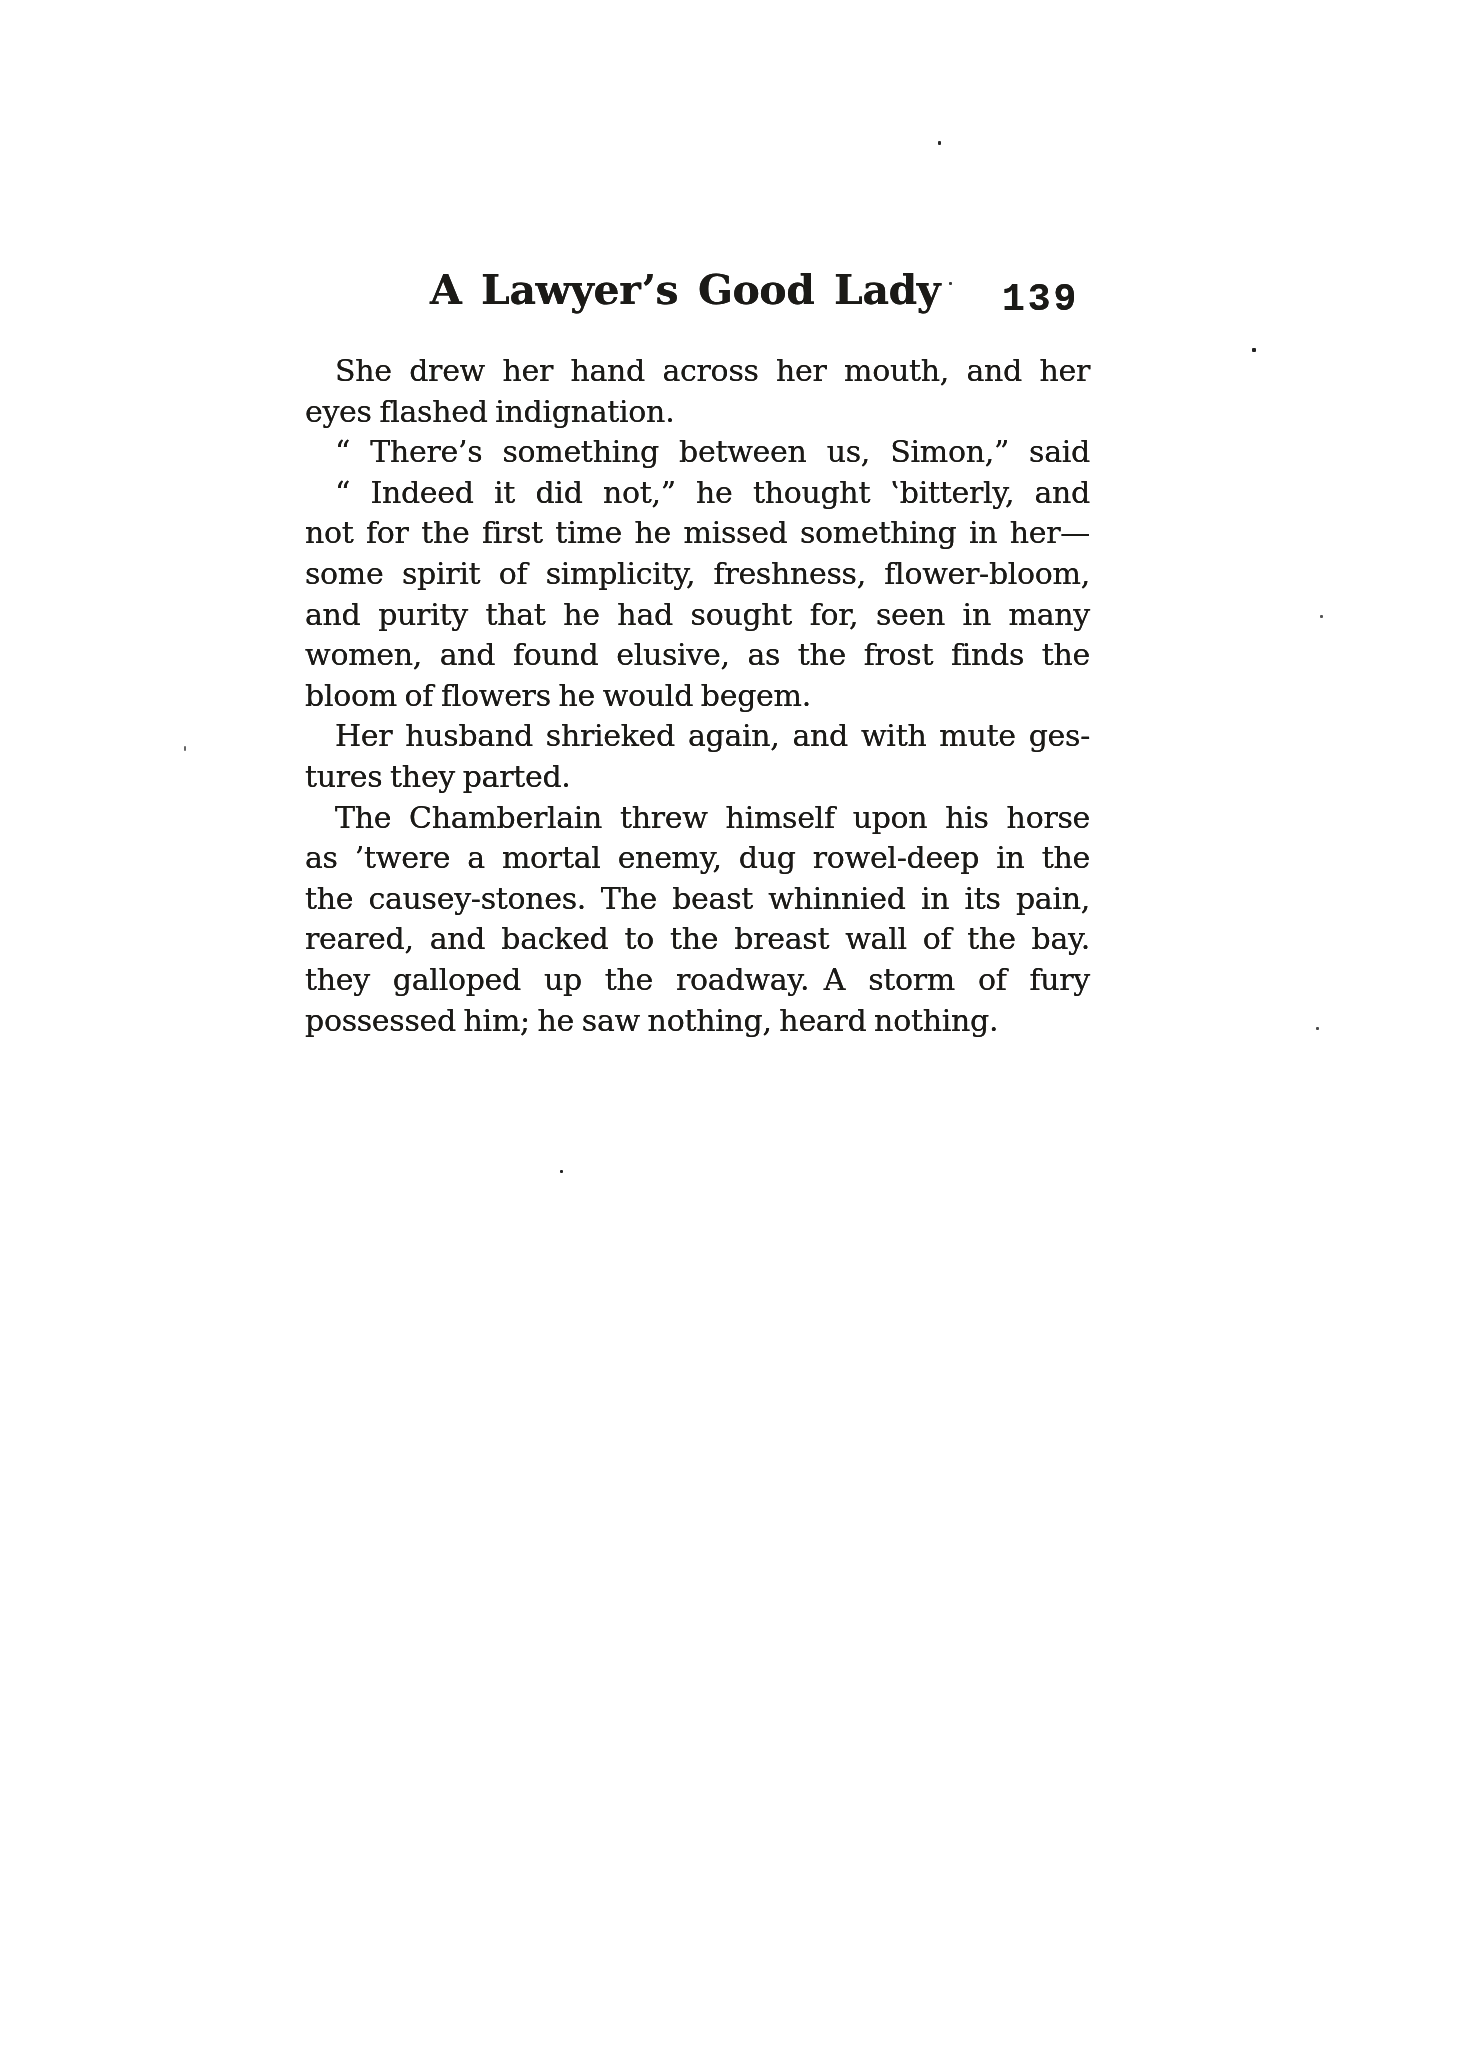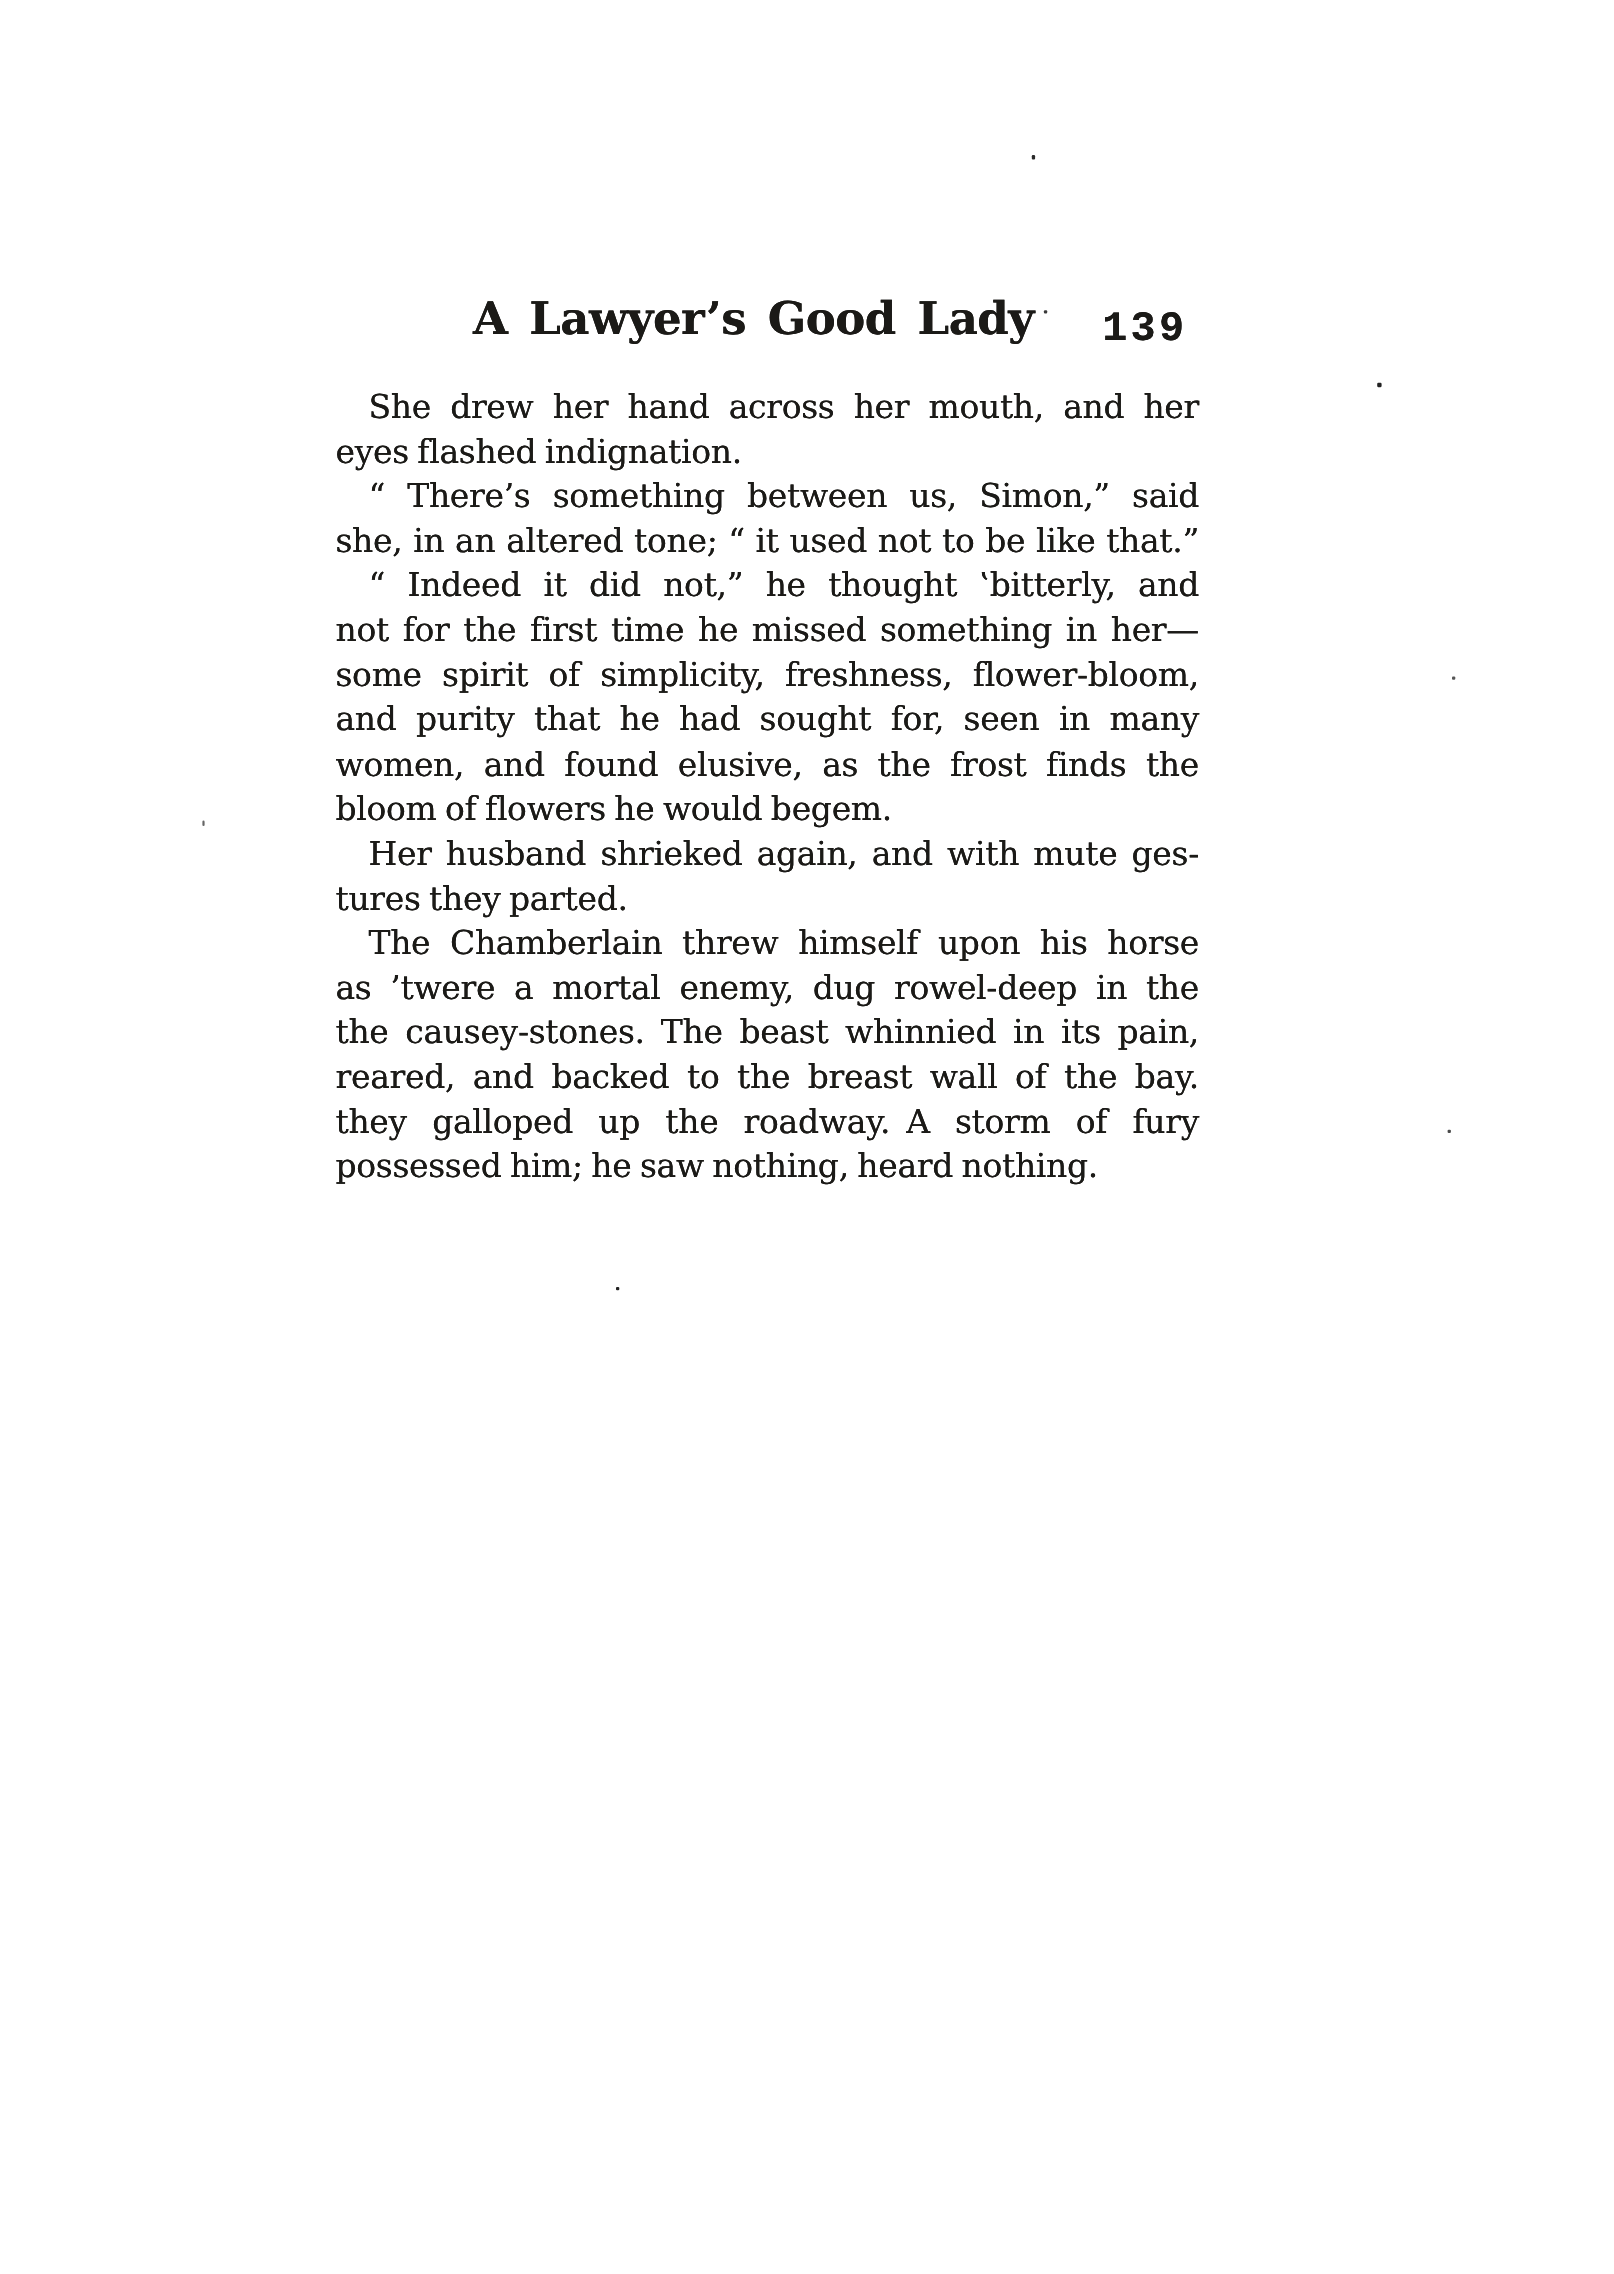--- a/index.html
+++ b/index.html
@@ -76,21 +76,20 @@
 </head>
 <body>
 
 <div id="page">
   <div class="running-title">A Lawyer’s Good Lady</div>
   <div class="page-number">139</div>
   <div class="text-block" id="text-block">
       <div class="text-line indent">She drew her hand across her mouth, and her</div>
       <div class="text-line left">eyes flashed indignation.</div>
       <div class="text-line indent">“ There’s something between us, Simon,” said</div>
-      <div class="text-line">she, in an altered tone; “ it used not to be like that.”</div>
       <div class="text-line indent">“ Indeed it did not,” he thought ‛bitterly, and</div>
       <div class="text-line">not for the first time he missed something in her—</div>
       <div class="text-line">some spirit of simplicity, freshness, flower-bloom,</div>
       <div class="text-line">and purity that he had sought for, seen in many</div>
       <div class="text-line">women, and found elusive, as the frost finds the</div>
       <div class="text-line left">bloom of flowers he would begem.</div>
       <div class="text-line indent">Her husband shrieked again, and with mute ges-</div>
       <div class="text-line left">tures they parted.</div>
       <div class="text-line indent">The Chamberlain threw himself upon his horse</div>
       <div class="text-line">as ’twere a mortal enemy, dug rowel-deep in the</div>

